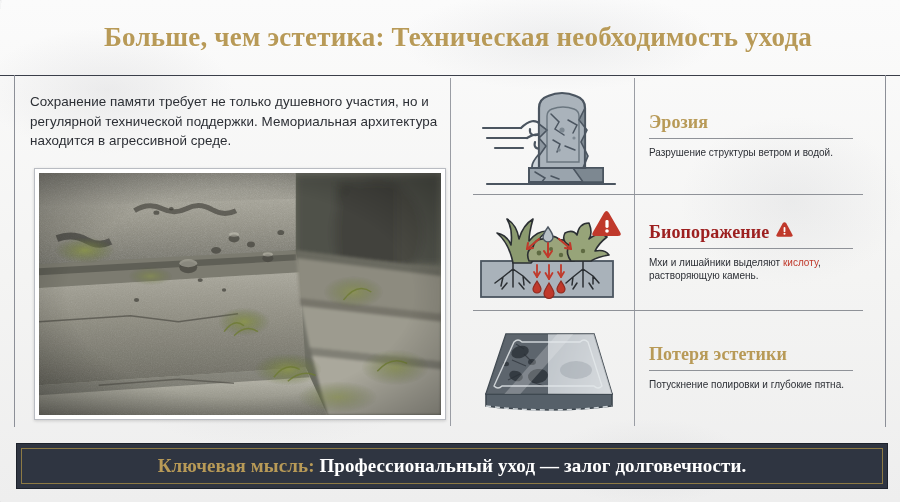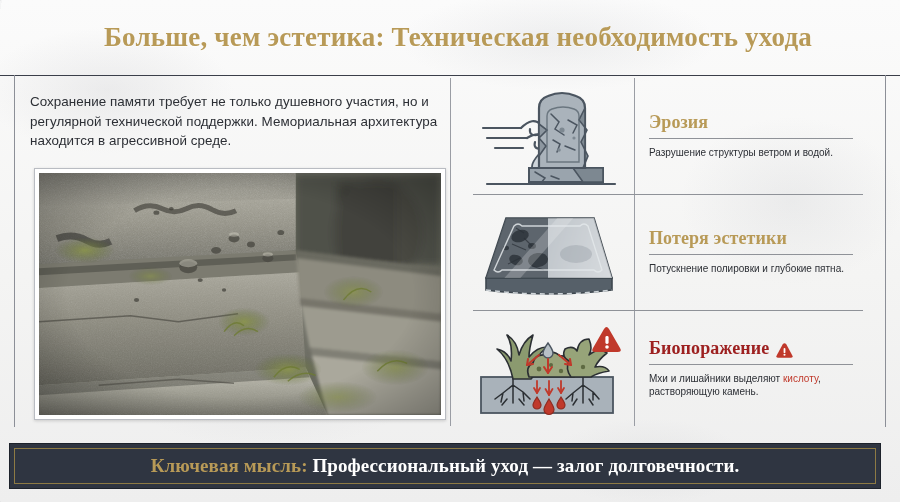--- a/index.html
+++ b/index.html
@@ -80,35 +80,35 @@
     width:172px;flex:0 0 172px;display:flex;align-items:center;justify-content:center;
   }
   .icon-cell svg{display:block;}
   .text-cell{
     flex:1;padding-left:14px;border-left:1.5px solid #9a9da4;
     align-self:stretch;display:flex;flex-direction:column;justify-content:center;
   }
   .card-title{
     font-family:"Liberation Serif", serif;font-weight:700;font-size:18px;
     color:#b89a57;letter-spacing:.1px;white-space:nowrap;
-    display:flex;align-items:flex-end;gap:7px;
+    display:flex;align-items:flex-start;gap:7px;
     padding-bottom:5px;
   }
   .card-title.danger{color:#9d2020;}
   .title-rule{
     width:204px;height:0;border-top:1px solid #8f9298;margin-bottom:7px;
   }
   .card-desc{
     font-size:10px;line-height:1.35;color:#2c2f35;max-width:200px;
   }
   .hl{color:#c0392b;}
 
   
   .footer{
-    position:absolute;left:9px;top:443px;width:872px;height:46px;
+    position:absolute;left:16px;top:443px;width:872px;height:46px;
     background:#2f3541;border:1px solid #1d222b;
     box-sizing:border-box;padding:4px;
   }
   .footer-inner{
     width:100%;height:100%;border:1.5px solid #8d7a44;box-sizing:border-box;
     display:flex;align-items:center;justify-content:center;gap:0;
   }
   .footer-text{
     font-family:"Liberation Serif", serif;font-weight:700;font-size:19px;
     color:#ffffff;white-space:nowrap;letter-spacing:.1px;
@@ -320,74 +320,20 @@
         </div>
         <div class="title-rule"></div>
         <div class="card-desc">
           <span>Разрушение структуры ветром и водой.</span>
         </div>
       </div>
     </div>
 
     <div class="card">
       <div class="icon-cell">
-        <svg width="152" height="100" viewBox="0 0 152 100">
-          <defs>
-            <clipPath id="slabClip">
-                <path d="M34 16 H122 L140 76 H14 Z"></path>
-              </clipPath>
-            <linearGradient id="sheen" x1="0" y1="0" x2="1" y2="0.4">
-              <stop offset="0%" stop-color="#ffffff" stop-opacity=".05"></stop>
-              <stop offset="100%" stop-color="#ffffff" stop-opacity=".55"></stop>
-            </linearGradient>
-          </defs>
-
-          <path d="M14 76 H140 L140 88 Q77 96 14 88 Z" fill="#566069" stroke="#3e474f" stroke-width="1.6"></path>
-
-          <path d="M34 16 H122 L140 76 H14 Z" fill="#9aa3ab" stroke="#3e474f" stroke-width="1.6"></path>
-          <g clip-path="url(#slabClip)">
-
-            <rect x="0" y="0" width="76" height="100" fill="#525a62" opacity=".85"></rect>
-
-            <g fill="#2b3137" opacity=".8">
-              <ellipse cx="48" cy="34" rx="9" ry="6" transform="rotate(-18 48 34)"></ellipse>
-              <ellipse cx="44" cy="58" rx="7" ry="5" transform="rotate(22 44 58)"></ellipse>
-              <ellipse cx="66" cy="58" rx="10" ry="7" transform="rotate(-8 66 58)"></ellipse>
-              <ellipse cx="60" cy="44" rx="4" ry="3"></ellipse>
-              <ellipse cx="34" cy="46" rx="3" ry="2.2"></ellipse>
-            </g>
-            <g stroke="#2b3137" stroke-width="1.1" fill="none" opacity=".7">
-              <path d="M40 42 l14 6 M52 36 l10 10 M36 62 l12 -6 M60 64 l12 4 M44 26 l8 5"></path>
-            </g>
-
-            <path d="M20 90 L96 4 L112 4 L36 90 Z" fill="#ffffff" opacity=".22"></path>
-
-            <path d="M76 -10 H160 V110 H76 Z" fill="url(#sheen)"></path>
-            <rect x="76" y="0" width="80" height="100" fill="#e8ecee" opacity=".40"></rect>
-            <ellipse cx="104" cy="52" rx="16" ry="9" fill="#8d969d" opacity=".35"></ellipse>
-          </g>
-
-          <path d="M42 24 q4 -4 8 0 H108 q4 -4 8 0 L130 68 q-4 4 -8 0 H30 q-4 4 -8 0 Z" fill="none" stroke="#e3e7ea" stroke-width="1.4" opacity=".85"></path>
-
-          <path d="M14 88 Q77 96 140 88" fill="none" stroke="#cfd5d9" stroke-width="1.6" stroke-dasharray="5 4"></path>
-        </svg>
-      </div>
-      <div class="text-cell">
-        <div class="card-title">
-          <span>Потеря эстетики</span>
-        </div>
-        <div class="title-rule"></div>
-        <div class="card-desc">
-          <span>Потускнение полировки и глубокие пятна.</span>
-        </div>
-      </div>
-    </div>
-
-    <div class="card">
-      <div class="icon-cell">
         <svg width="155" height="106" viewBox="0 0 155 106">
 
           <rect x="10" y="62" width="132" height="36" fill="#a9b2ba" stroke="#4b5560" stroke-width="1.8"></rect>
 
           <g stroke="#2b2f33" stroke-width="1.5" fill="none" stroke-linecap="round">
             <path d="M42 62 v14 M42 70 l-10 8 M42 70 l10 7 M32 78 l-8 6 M32 78 l-2 9 M52 77 l7 7 M52 77 l1 9 M42 76 v12 M36 84 l-5 6 M48 84 l5 6"></path>
             <path d="M112 62 v14 M112 70 l-10 8 M112 70 l10 7 M102 78 l-7 6 M102 78 l-1 8 M122 77 l6 7 M122 77 l0 8 M112 76 v12 M106 84 l-4 6 M118 84 l4 6"></path>
           </g>
 
           <g fill="#8b9a6f" stroke="#2b2f33" stroke-width="1.6" stroke-linejoin="round">
@@ -446,20 +392,74 @@
             <path d="M6.6 1.6 q1.9 -2.6 3.8 0 l5.8 10.6 q1.4 2.6 -1.6 2.6 H2.4 q-3 0 -1.6 -2.6 Z" fill="#c0392b"></path>
             <rect x="7.6" y="5.1" width="1.8" height="5" rx=".9" fill="#fff"></rect>
             <circle cx="8.5" cy="11.8" r="1.05" fill="#fff"></circle>
           </svg>
         </div>
         <div class="title-rule"></div>
         <div class="card-desc"><span>Мхи и лишайники выделяют </span><span class="hl">кислоту</span><span>, растворяющую камень.</span></div>
       </div>
     </div>
 
+    <div class="card">
+      <div class="icon-cell">
+        <svg width="152" height="100" viewBox="0 0 152 100">
+          <defs>
+            <clipPath id="slabClip">
+                <path d="M34 16 H122 L140 76 H14 Z"></path>
+              </clipPath>
+            <linearGradient id="sheen" x1="0" y1="0" x2="1" y2="0.4">
+              <stop offset="0%" stop-color="#ffffff" stop-opacity=".05"></stop>
+              <stop offset="100%" stop-color="#ffffff" stop-opacity=".55"></stop>
+            </linearGradient>
+          </defs>
+
+          <path d="M14 76 H140 L140 88 Q77 96 14 88 Z" fill="#566069" stroke="#3e474f" stroke-width="1.6"></path>
+
+          <path d="M34 16 H122 L140 76 H14 Z" fill="#9aa3ab" stroke="#3e474f" stroke-width="1.6"></path>
+          <g clip-path="url(#slabClip)">
+
+            <rect x="0" y="0" width="76" height="100" fill="#525a62" opacity=".85"></rect>
+
+            <g fill="#2b3137" opacity=".8">
+              <ellipse cx="48" cy="34" rx="9" ry="6" transform="rotate(-18 48 34)"></ellipse>
+              <ellipse cx="44" cy="58" rx="7" ry="5" transform="rotate(22 44 58)"></ellipse>
+              <ellipse cx="66" cy="58" rx="10" ry="7" transform="rotate(-8 66 58)"></ellipse>
+              <ellipse cx="60" cy="44" rx="4" ry="3"></ellipse>
+              <ellipse cx="34" cy="46" rx="3" ry="2.2"></ellipse>
+            </g>
+            <g stroke="#2b3137" stroke-width="1.1" fill="none" opacity=".7">
+              <path d="M40 42 l14 6 M52 36 l10 10 M36 62 l12 -6 M60 64 l12 4 M44 26 l8 5"></path>
+            </g>
+
+            <path d="M20 90 L96 4 L112 4 L36 90 Z" fill="#ffffff" opacity=".22"></path>
+
+            <path d="M76 -10 H160 V110 H76 Z" fill="url(#sheen)"></path>
+            <rect x="76" y="0" width="80" height="100" fill="#e8ecee" opacity=".40"></rect>
+            <ellipse cx="104" cy="52" rx="16" ry="9" fill="#8d969d" opacity=".35"></ellipse>
+          </g>
+
+          <path d="M42 24 q4 -4 8 0 H108 q4 -4 8 0 L130 68 q-4 4 -8 0 H30 q-4 4 -8 0 Z" fill="none" stroke="#e3e7ea" stroke-width="1.4" opacity=".85"></path>
+
+          <path d="M14 88 Q77 96 140 88" fill="none" stroke="#cfd5d9" stroke-width="1.6" stroke-dasharray="5 4"></path>
+        </svg>
+      </div>
+      <div class="text-cell">
+        <div class="card-title">
+          <span>Потеря эстетики</span>
+        </div>
+        <div class="title-rule"></div>
+        <div class="card-desc">
+          <span>Потускнение полировки и глубокие пятна.</span>
+        </div>
+      </div>
+    </div>
+
   </div>
 
   <div class="footer">
     <div class="footer-inner">
       <div class="footer-text"><span class="footer-label">Ключевая мысль:</span><span> Профессиональный уход — залог долговечности.</span></div>
     </div>
   </div>
 
 </div>
 

